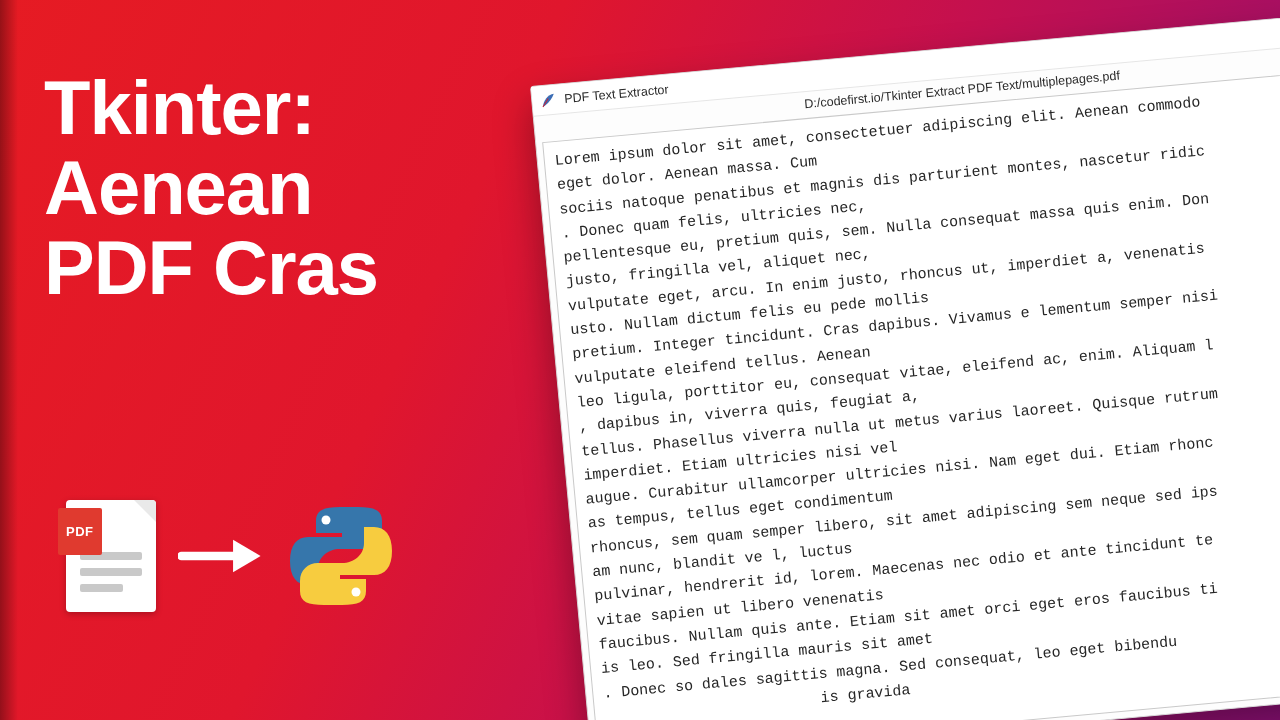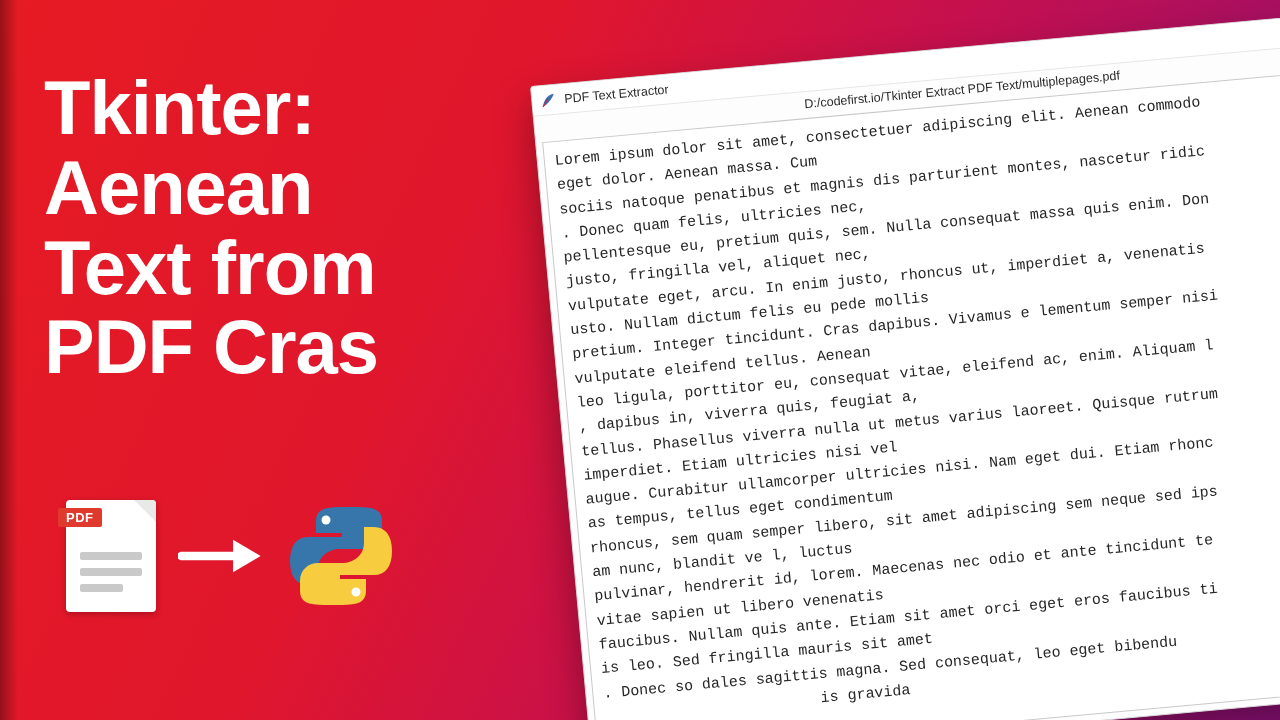--- a/index.html
+++ b/index.html
@@ -28,21 +28,21 @@
     box-shadow: 0 2px 6px rgba(0,0,0,.25); position: relative; overflow: hidden;
   }
   .pdf-fold {
     position: absolute; right: 0; top: 0; width: 0; height: 0;
     border-left: 22px solid transparent; border-top: 22px solid #e9e9e9;
   }
   .pdf-lines { position: absolute; left: 14px; right: 14px; top: 52px; }
   .pdf-line { height: 8px; background: #c9c9c9; border-radius: 2px; margin-bottom: 8px; }
   .pdf-badge {
     position: absolute; left: -8px; top: 8px; background: #e03a2f; color: #fff;
-    font-size: 13px; font-weight: 700; padding: 2px 8px; border-radius: 2px;
+    font-size: 13px; font-weight: 700; padding: 16px 8px; border-radius: 2px;
     letter-spacing: .5px;
   }
   .arrow-svg { width: 86px; height: 46px; }
   .py-logo { width: 110px; height: 110px; }
 
   
   .tk-window {
     position: absolute; left: 530px; top: 86px;
     width: 860px;           
     background: #fdfdfd;
@@ -73,21 +73,20 @@
 </style>
 </head>
 <body>
 
 <div class="stage">
   <div class="edge-shadow"></div>
 
   <div class="headline">
     <div>Tkinter:</div>
     <div>Aenean</div>
-    <div>Text from</div>
     <div>PDF Cras</div>
   </div>
 
   <div class="icons-row">
     <div class="pdf-doc">
       <div class="pdf-page">
         <div class="pdf-fold"></div>
         <div class="pdf-lines">
           <div class="pdf-line"></div>
           <div class="pdf-line"></div>

